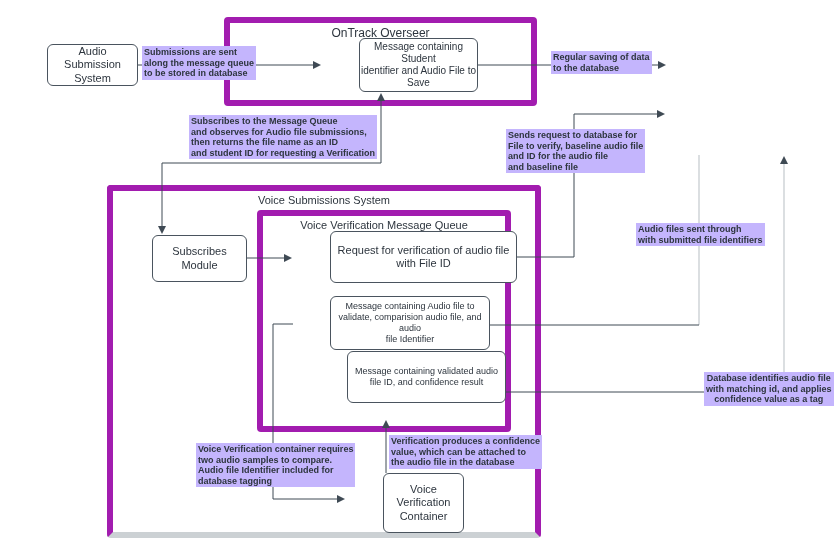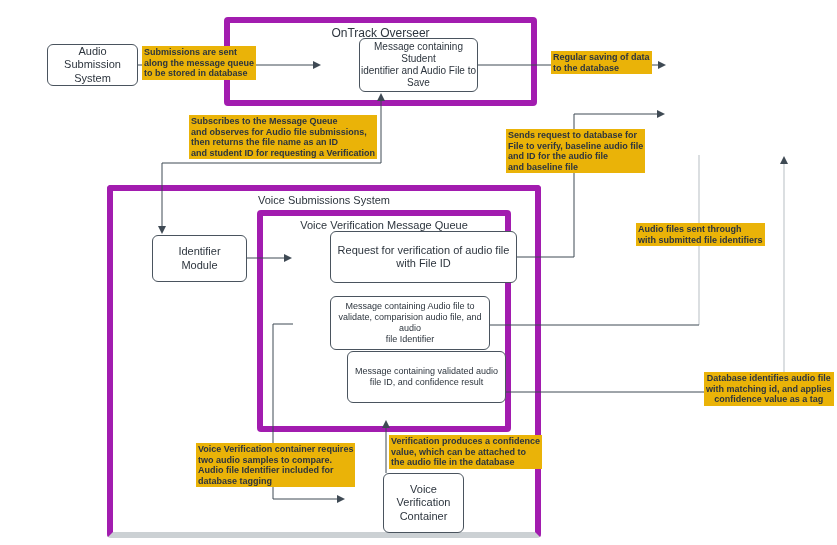--- a/index.html
+++ b/index.html
@@ -41,21 +41,21 @@
   }
   .fs11{font-size:11px;}
   .fs10{font-size:10px;}
   .fs9{font-size:9px;}
   .fs12{font-size:12px;}
   .edge-label{
     position:absolute;
     font-size:9px;font-weight:bold;
     line-height:1.17;
     white-space:pre-line;
-    background:#eab308;
+    background:#c4b5fd;
     padding:1px 2px;
     text-align:left;
     color:#2d353e;
   }
 </style>
 </head>
 <body>
 
 <div class="canvas">
 
@@ -139,21 +139,21 @@
 
   <div class="node fs11" style="left:10px;top:44px;width:91px;height:42px;">Audio
 Submission
 System</div>
 
   <div class="node fs10" style="left:322px;top:38px;width:119px;height:54px;">Message containing Student
 identifier and Audio File to
 Save</div>
 
 
-  <div class="node fs11" style="left:115px;top:235px;width:95px;height:47px;">Identifier
+  <div class="node fs11" style="left:115px;top:235px;width:95px;height:47px;">Subscribes
 Module</div>
 
   <div class="node fs11" style="left:293px;top:231px;width:187px;height:52px;">Request for verification of audio file
 with File ID</div>
 
   <div class="node fs9" style="left:293px;top:296px;width:160px;height:54px;">Message containing Audio file to
 validate, comparision audio file, and audio
 file Identifier</div>
 
   <div class="node fs9" style="left:310px;top:351px;width:159px;height:52px;">Message containing validated audio

